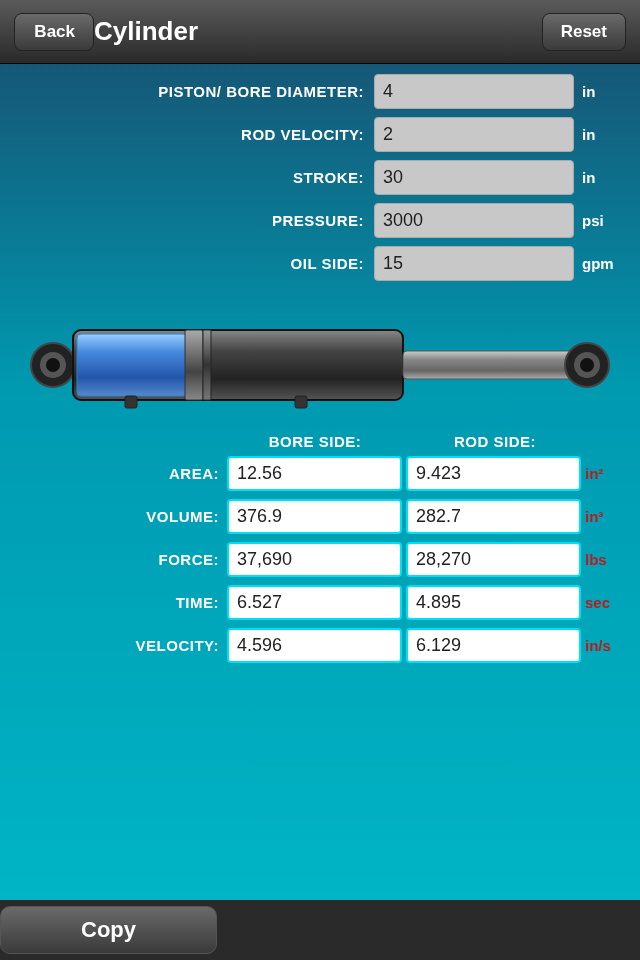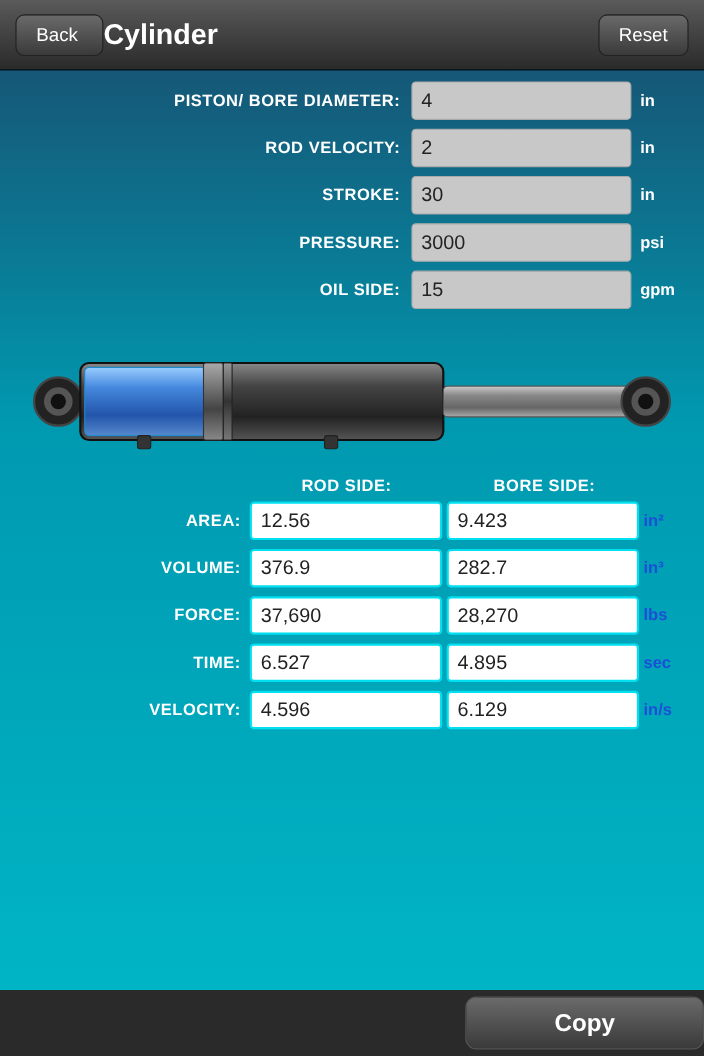--- a/index.html
+++ b/index.html
@@ -25,27 +25,27 @@
       color: #fff;
       font-size: 26px;
       font-weight: bold;
       text-align: left;
       flex: 1;
     }
     .header-btn {
       background: linear-gradient(180deg, #6a6a6a 0%, #3a3a3a 100%);
       color: #fff;
       font-size: 17px;
-      font-weight: normal;
+      font-weight: bold;
       border: 1px solid #222;
       border-radius: 8px;
       padding: 8px 18px;
       cursor: pointer;
       min-width: 80px;
-      text-align: left;
+      text-align: right;
     }
 
     
     .input-section {
       padding: 10px 18px 6px 18px;
     }
     .input-row {
       display: flex;
       align-items: center;
       justify-content: flex-end;
@@ -123,37 +123,37 @@
       background: #fff;
       border: 2px solid #00e0f0;
       border-radius: 4px;
       font-size: 18px;
       padding: 5px 8px;
       width: 175px;
       color: #222;
       margin-right: 4px;
     }
     .result-unit {
-      color: #1d4ed8;
+      color: #b91c1c;
       font-size: 15px;
       font-weight: bold;
       width: 45px;
     }
 
     
     .copy-bar {
       position: absolute;
       bottom: 0;
       left: 0;
       width: 640px;
       height: 60px;
       background: #2a2a2a;
       display: flex;
       align-items: center;
-      justify-content: flex-end;
+      justify-content: flex-start;
       margin-top: 28px;
     }
     .copy-btn {
       background: linear-gradient(180deg, #6a6a6a 0%, #3a3a3a 100%);
       color: #fff;
       font-size: 22px;
       font-weight: bold;
       border: 1px solid #555;
       border-radius: 10px;
       padding: 10px 80px;
@@ -256,22 +256,22 @@
         <stop offset="70%" stop-color="#666"></stop>
         <stop offset="100%" stop-color="#aaa"></stop>
       </linearGradient>
     </defs>
   </svg>
 </div>
 
 <div class="results-section" id="results-section">
 <div class="results-header-row">
       <div style="flex: 1 1 0%;"></div>
+      <span class="results-header-label">BORE SIDE:</span>
       <span class="results-header-label">ROD SIDE:</span>
-      <span class="results-header-label">BORE SIDE:</span>
       <span style="width: 45px;"></span>
     </div>
     <div class="results-row">
       <span class="results-row-label">AREA:</span>
       <div class="result-box">12.56</div>
       <div class="result-box">9.423</div>
       <span class="result-unit">in²</span>
     </div>
     <div class="results-row">
       <span class="results-row-label">VOLUME:</span>

